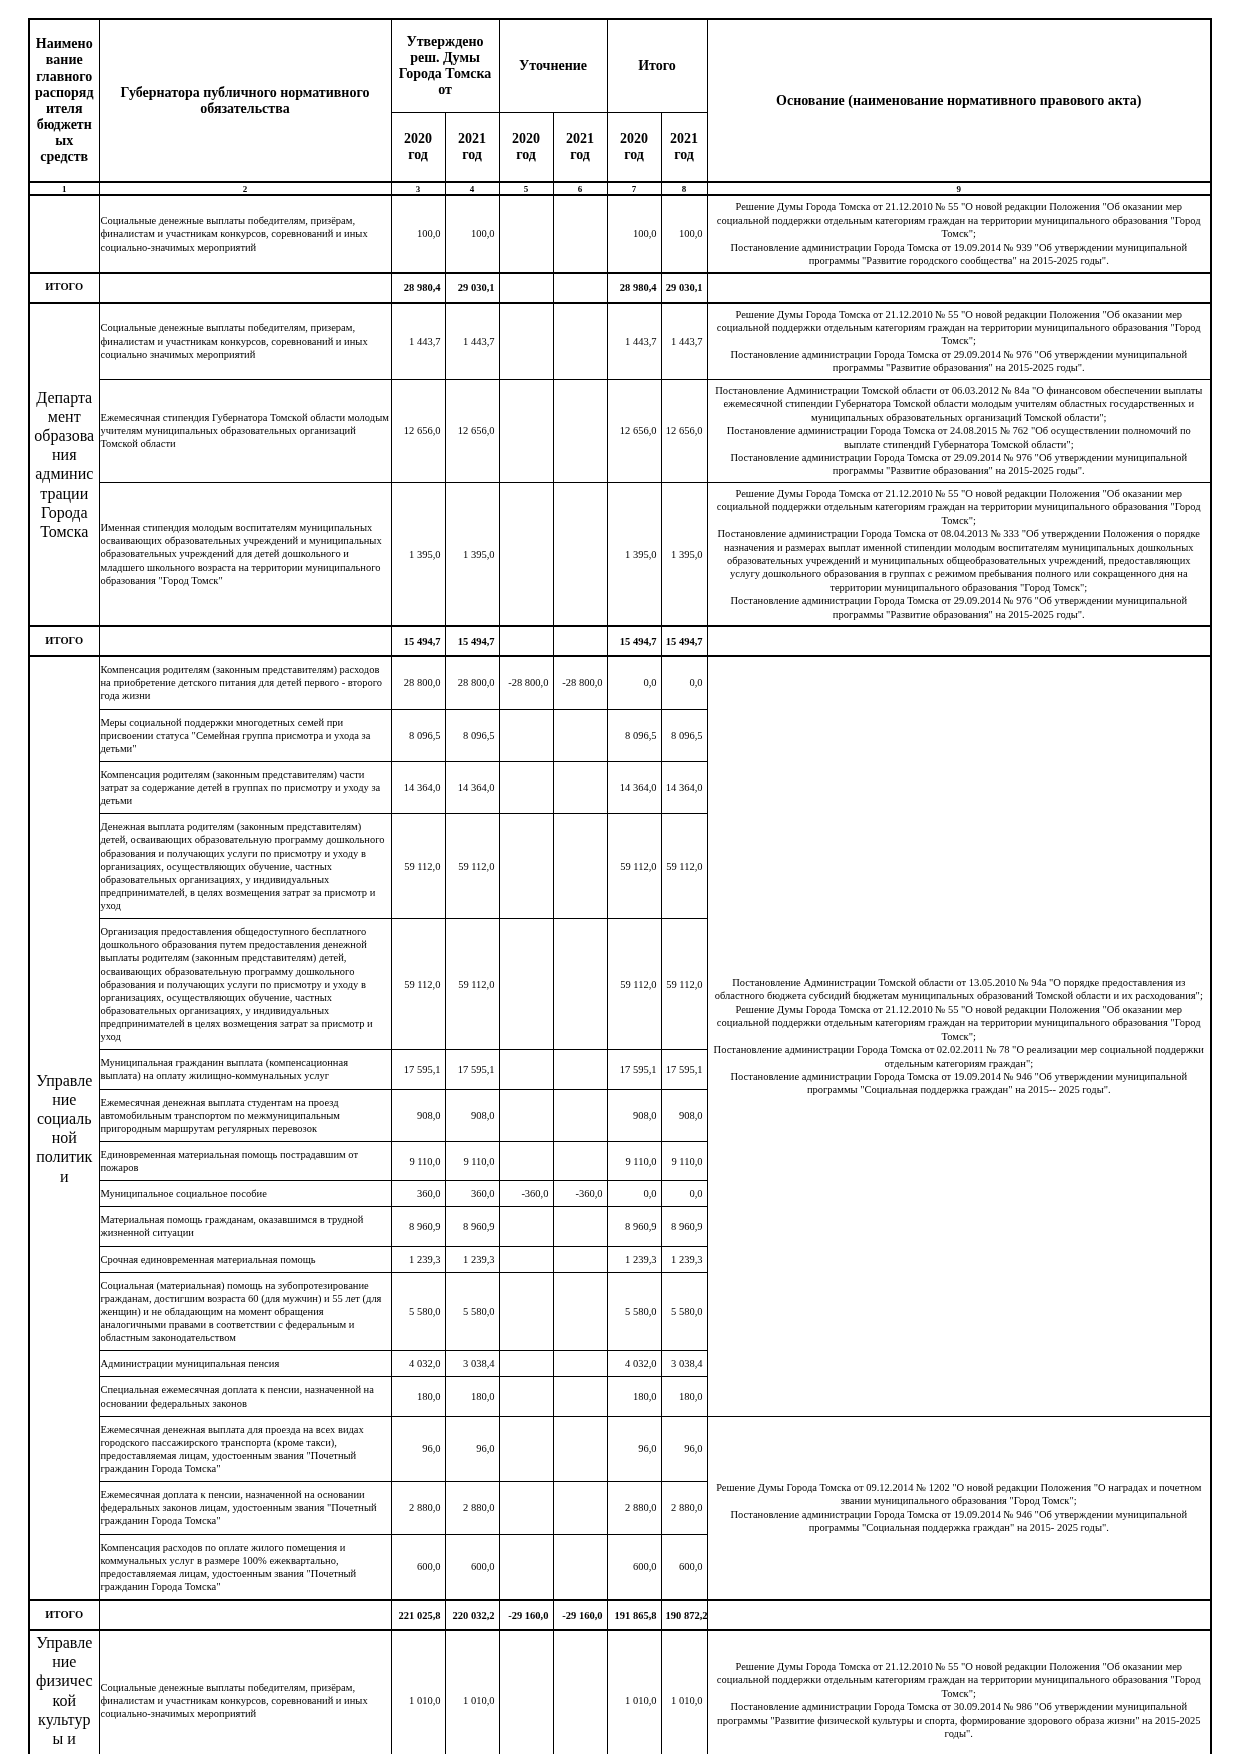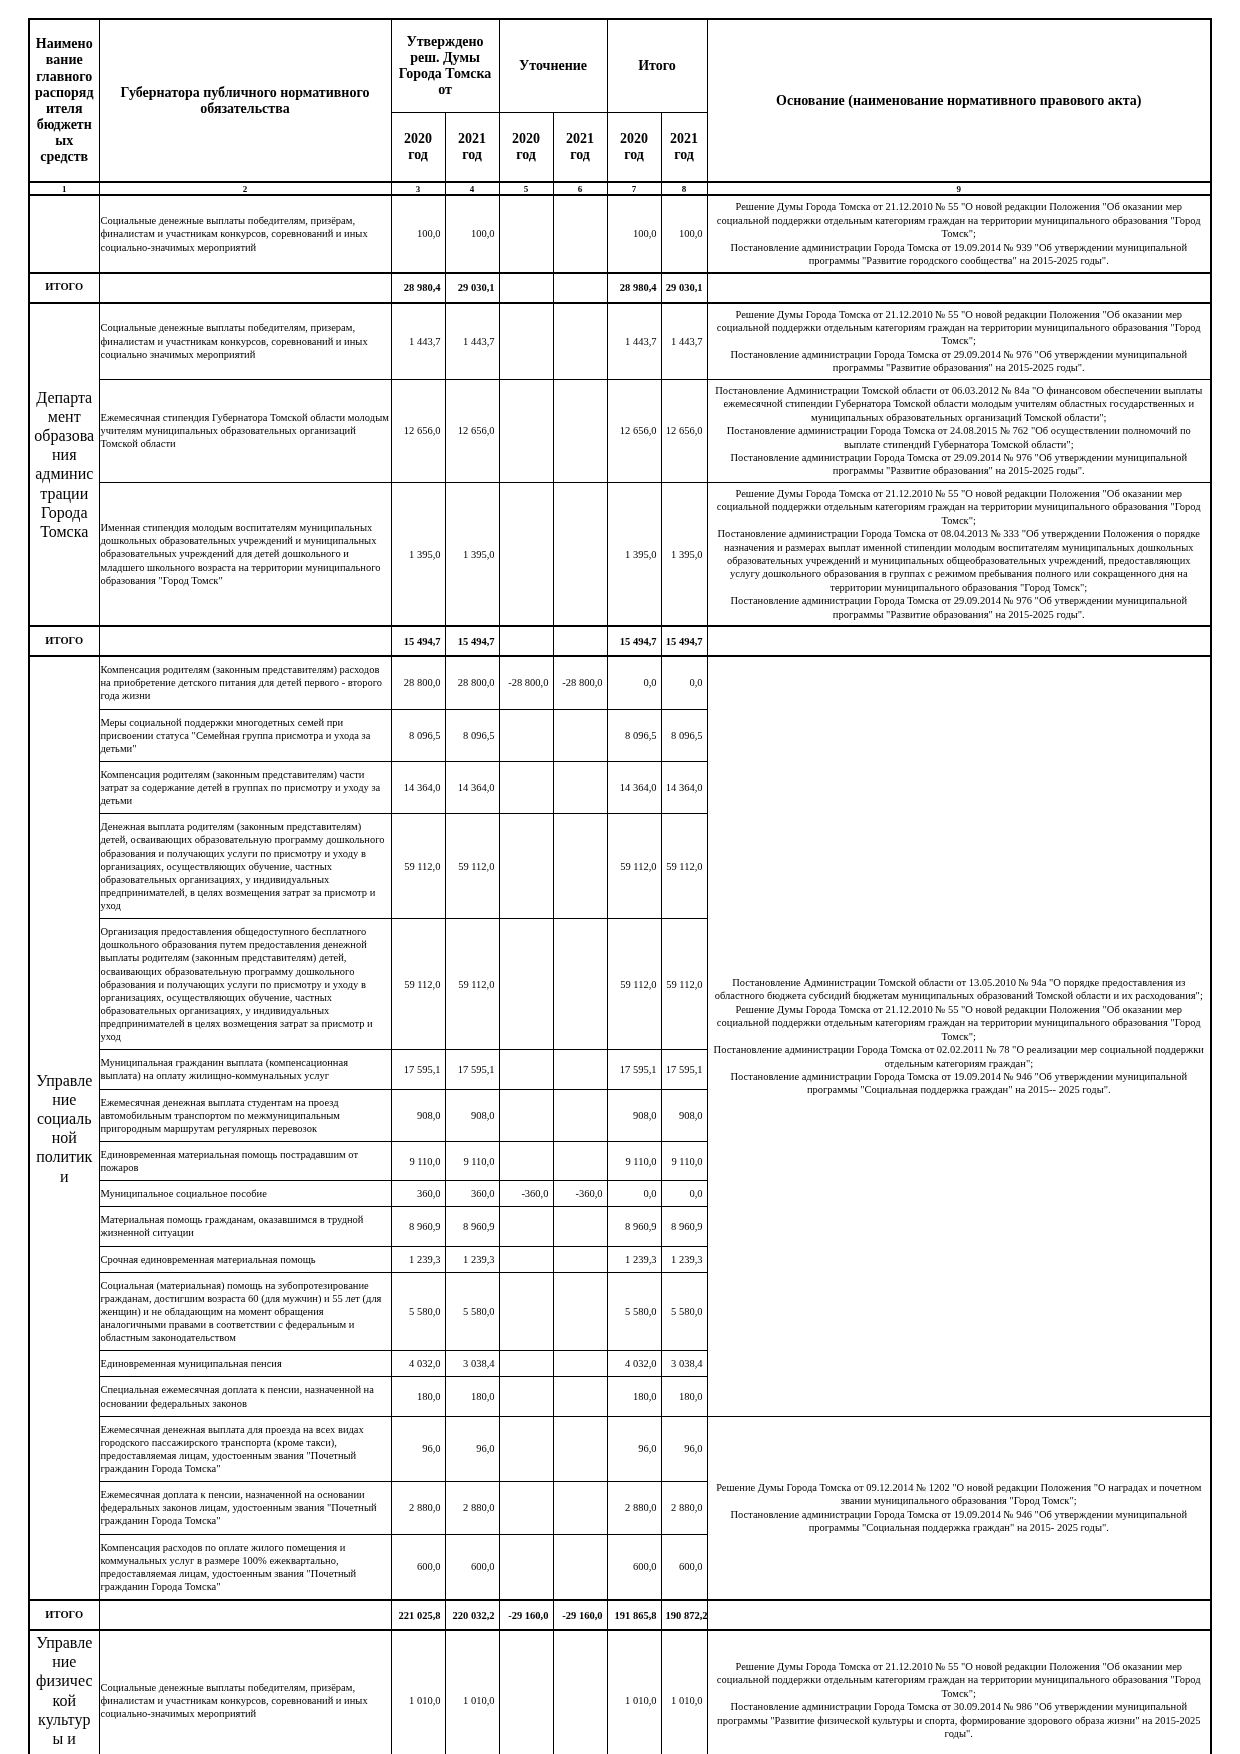--- a/index.html
+++ b/index.html
@@ -107,21 +107,21 @@
           <td class="c-num">12 656,0</td>
           <td class="c-num"></td>
           <td class="c-num"></td>
           <td class="c-num">12 656,0</td>
           <td class="c-num">12 656,0</td>
           <td class="c-basis">Постановление Администрации Томской области от 06.03.2012 № 84а "О финансовом обеспечении выплаты ежемесячной стипендии Губернатора Томской области молодым учителям областных государственных и муниципальных образовательных организаций Томской области";
 Постановление администрации Города Томска от 24.08.2015 № 762 "Об осуществлении полномочий по выплате стипендий Губернатора Томской области";
 Постановление администрации Города Томска от 29.09.2014 № 976 "Об утверждении муниципальной программы "Развитие образования" на 2015-2025 годы".</td>
         </tr>
         <tr class="data">
-          <td class="c-name">Именная стипендия молодым воспитателям муниципальных дошкольных образовательных учреждений и муниципальных  образовательных учреждений для детей дошкольного и младшего школьного возраста на территории муниципального образования "Город Томск"</td>
+          <td class="c-name">Именная стипендия молодым воспитателям муниципальных осваивающих образовательных учреждений и муниципальных  образовательных учреждений для детей дошкольного и младшего школьного возраста на территории муниципального образования "Город Томск"</td>
           <td class="c-num">1 395,0</td>
           <td class="c-num">1 395,0</td>
           <td class="c-num"></td>
           <td class="c-num"></td>
           <td class="c-num">1 395,0</td>
           <td class="c-num">1 395,0</td>
           <td class="c-basis">Решение Думы Города Томска от 21.12.2010 № 55 "О новой редакции Положения "Об оказании мер социальной поддержки отдельным категориям граждан на территории муниципального образования  "Город Томск";
 Постановление администрации Города Томска от 08.04.2013  № 333 "Об утверждении Положения о порядке назначения и размерах выплат именной стипендии молодым воспитателям муниципальных дошкольных образовательных учреждений и муниципальных общеобразовательных учреждений, предоставляющих услугу дошкольного образования в группах с режимом пребывания полного или сокращенного дня на территории муниципального образования "Город Томск";
 Постановление администрации Города Томска от 29.09.2014 № 976 "Об утверждении муниципальной программы "Развитие образования" на 2015-2025 годы".</td>
         </tr>
@@ -243,21 +243,21 @@
         <tr class="data">
           <td class="c-name">  Социальная (материальная) помощь на зубопротезирование гражданам, достигшим возраста 60 (для мужчин) и 55 лет (для женщин) и не обладающим на момент обращения аналогичными правами в соответствии с федеральным и областным законодательством</td>
           <td class="c-num">5 580,0</td>
           <td class="c-num">5 580,0</td>
           <td class="c-num"></td>
           <td class="c-num"></td>
           <td class="c-num">5 580,0</td>
           <td class="c-num">5 580,0</td>
         </tr>
         <tr class="data">
-          <td class="c-name">Единовременная муниципальная пенсия</td>
+          <td class="c-name">Администрации муниципальная пенсия</td>
           <td class="c-num">4 032,0</td>
           <td class="c-num">3 038,4</td>
           <td class="c-num"></td>
           <td class="c-num"></td>
           <td class="c-num">4 032,0</td>
           <td class="c-num">3 038,4</td>
         </tr>
         <tr class="data">
           <td class="c-name">Специальная ежемесячная доплата к пенсии, назначенной на основании федеральных законов</td>
           <td class="c-num">180,0</td>

